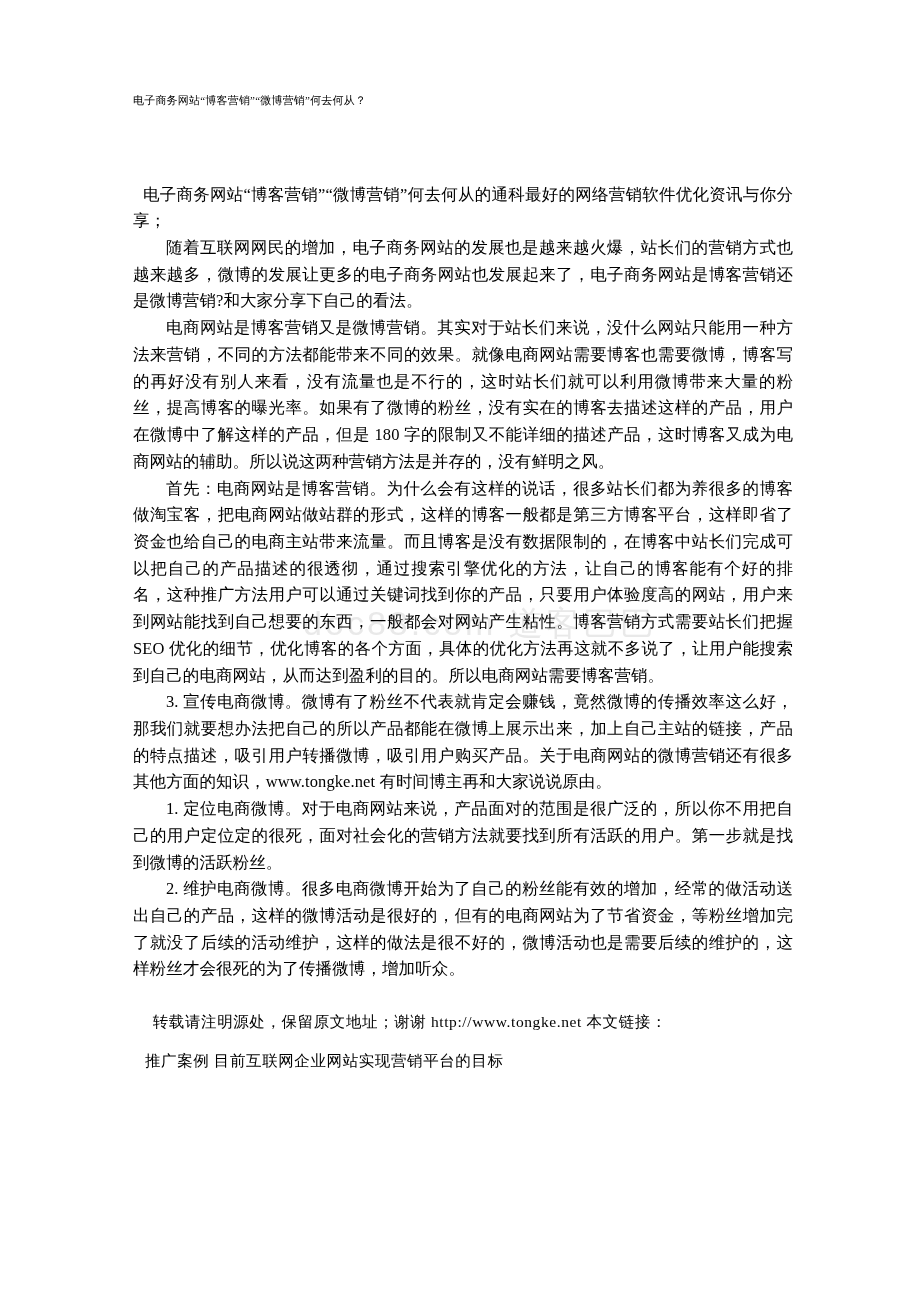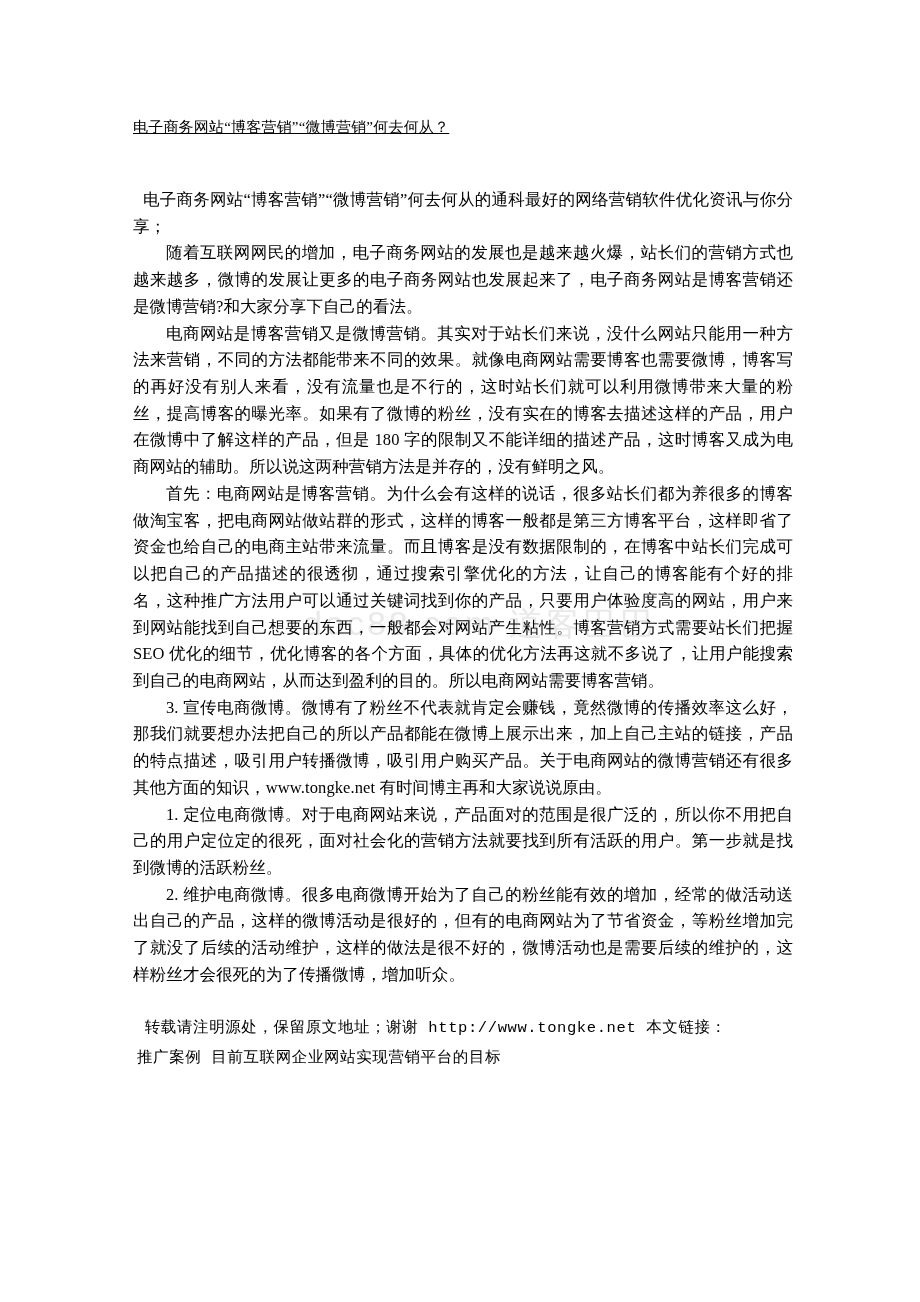--- a/index.html
+++ b/index.html
@@ -16,54 +16,53 @@
     font-family: "Liberation Serif", "DejaVu Serif", serif;
     color: #000000;
   }
   .content {
     position: absolute;
     left: 133px;
     top: 0;
     width: 660px;
   }
   .doc-title {
-    font-size: 15px;
+    font-size: 11px;
     line-height: 1.6;
-    margin-top: 115px;
+    margin-top: 92px;
     letter-spacing: 0.2px;
-    text-decoration: underline;
   }
   .body-block {
-    margin-top: 48px;
+    margin-top: 72px;
   }
   p.para {
     margin: 0;
     font-size: 16.5px;
     line-height: 1.62;
     text-align: justify;
     text-justify: inter-ideograph;
     letter-spacing: 0.1px;
   }
   p.para.first-ind {
     text-indent: 0.6em;
   }
   p.para.ind {
     text-indent: 2em;
   }
   .footer-block {
     margin-top: 26px;
   }
   p.footer-line {
-    margin: 4px;
+    margin: 12px;
     font-size: 15.5px;
     line-height: 1.72;
     letter-spacing: 0.6px;
     text-align: justify;
     text-justify: inter-ideograph;
-    font-family: Liberation Mono, monospace;
+    font-family: Liberation Serif, serif;
   }
   p.footer-line.ind {
     text-indent: 0.5em;
   }
   .watermark {
     position: absolute;
     left: 150px;
     top: 601px;
     width: 660px;
     text-align: center;

